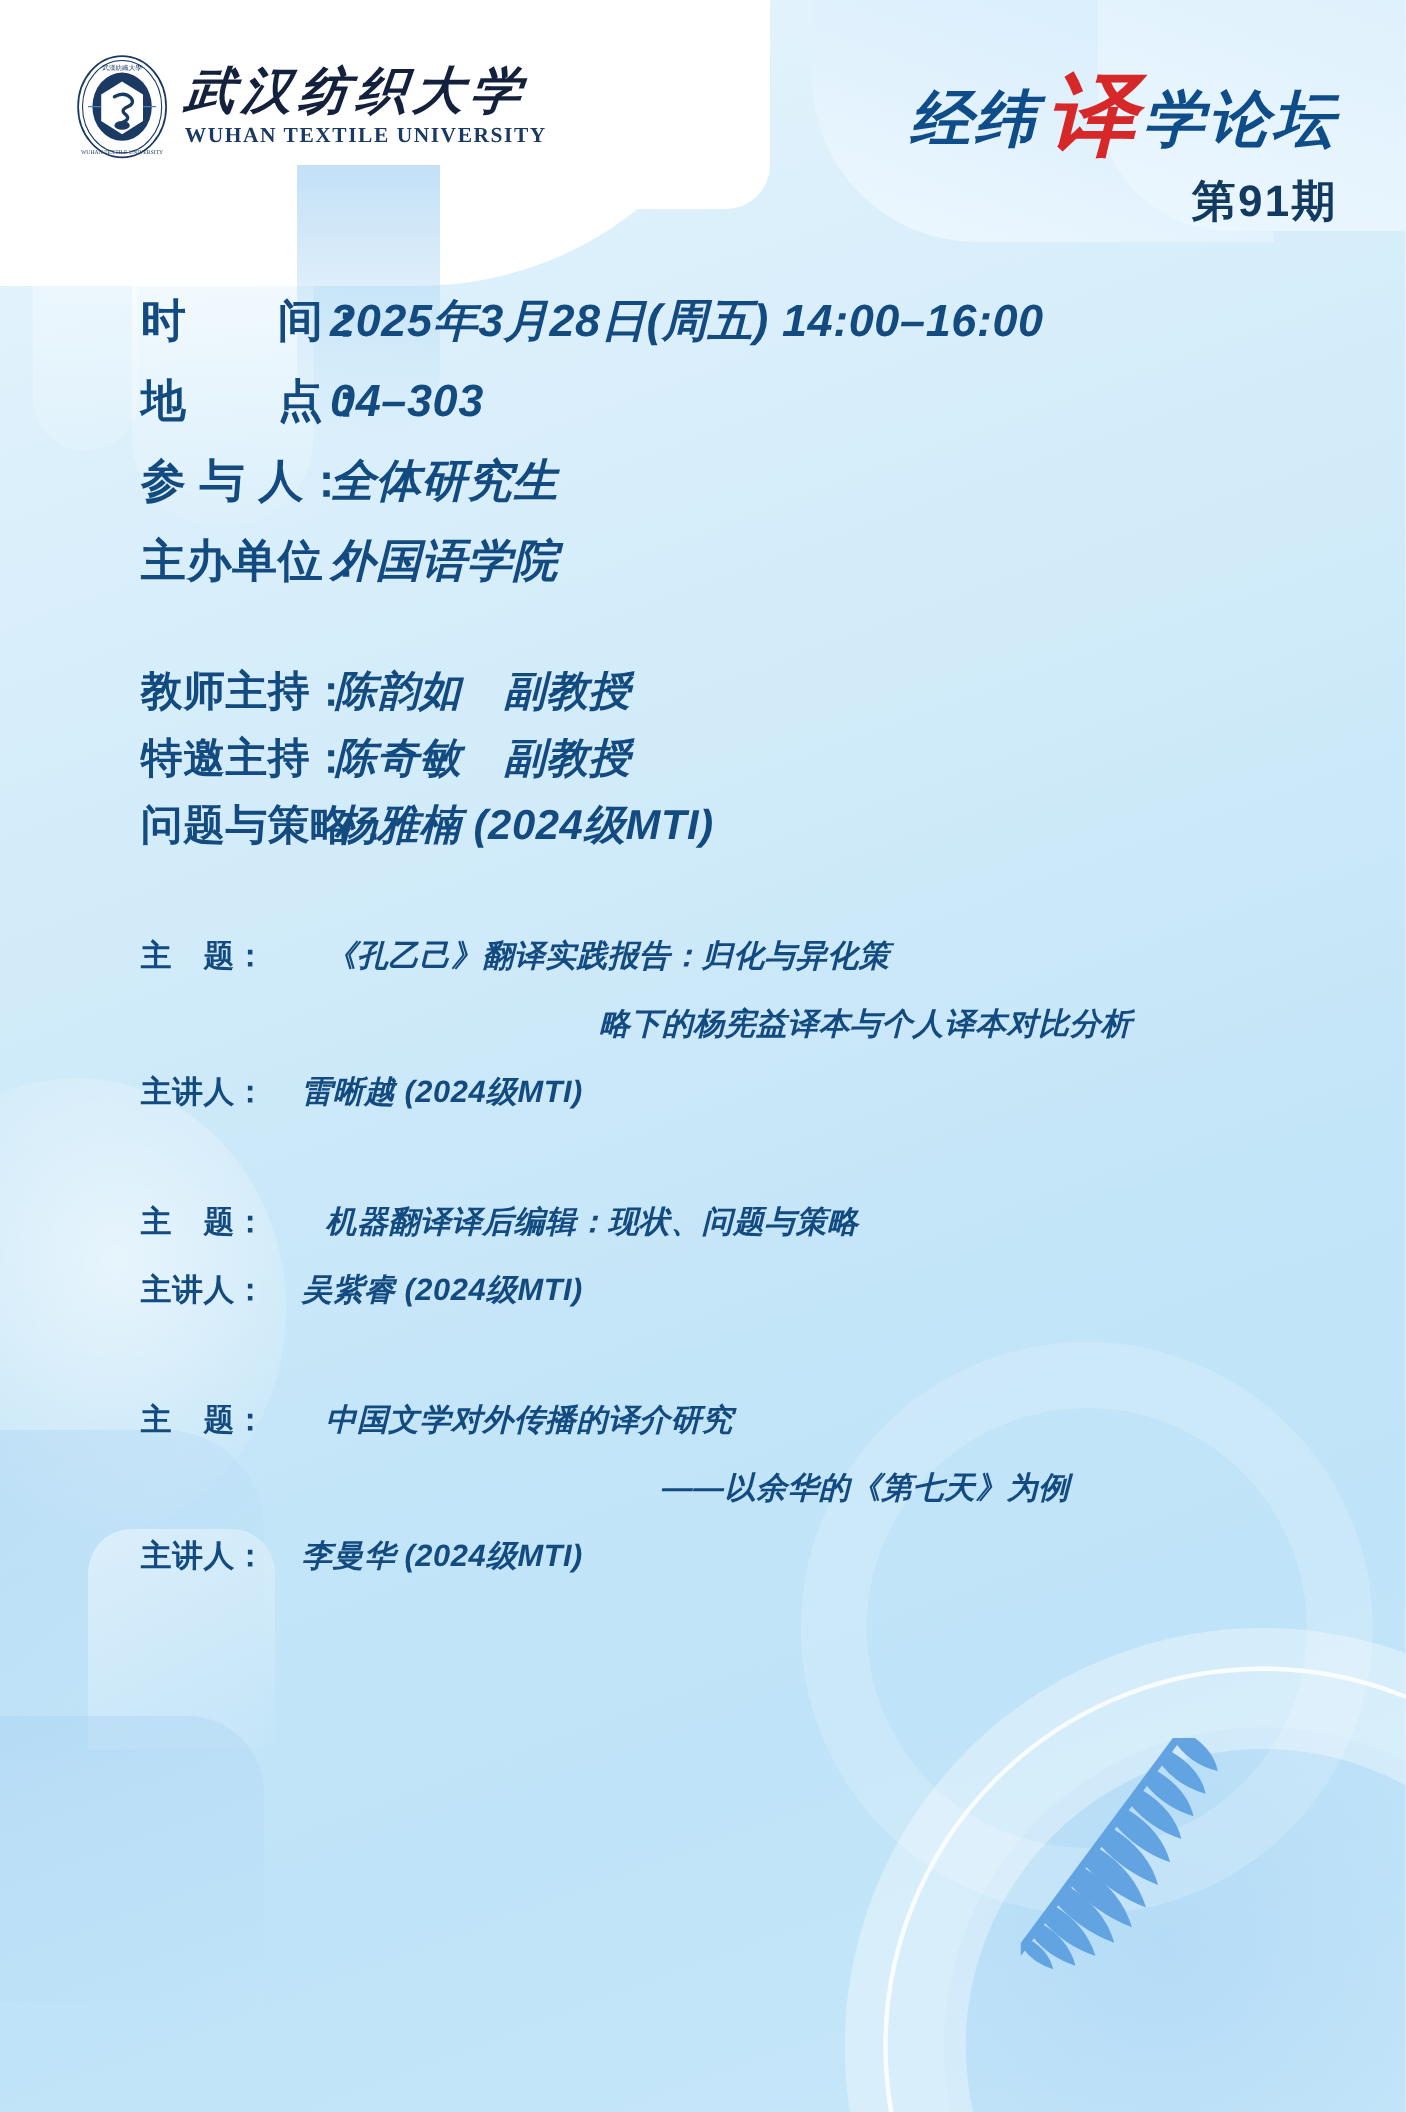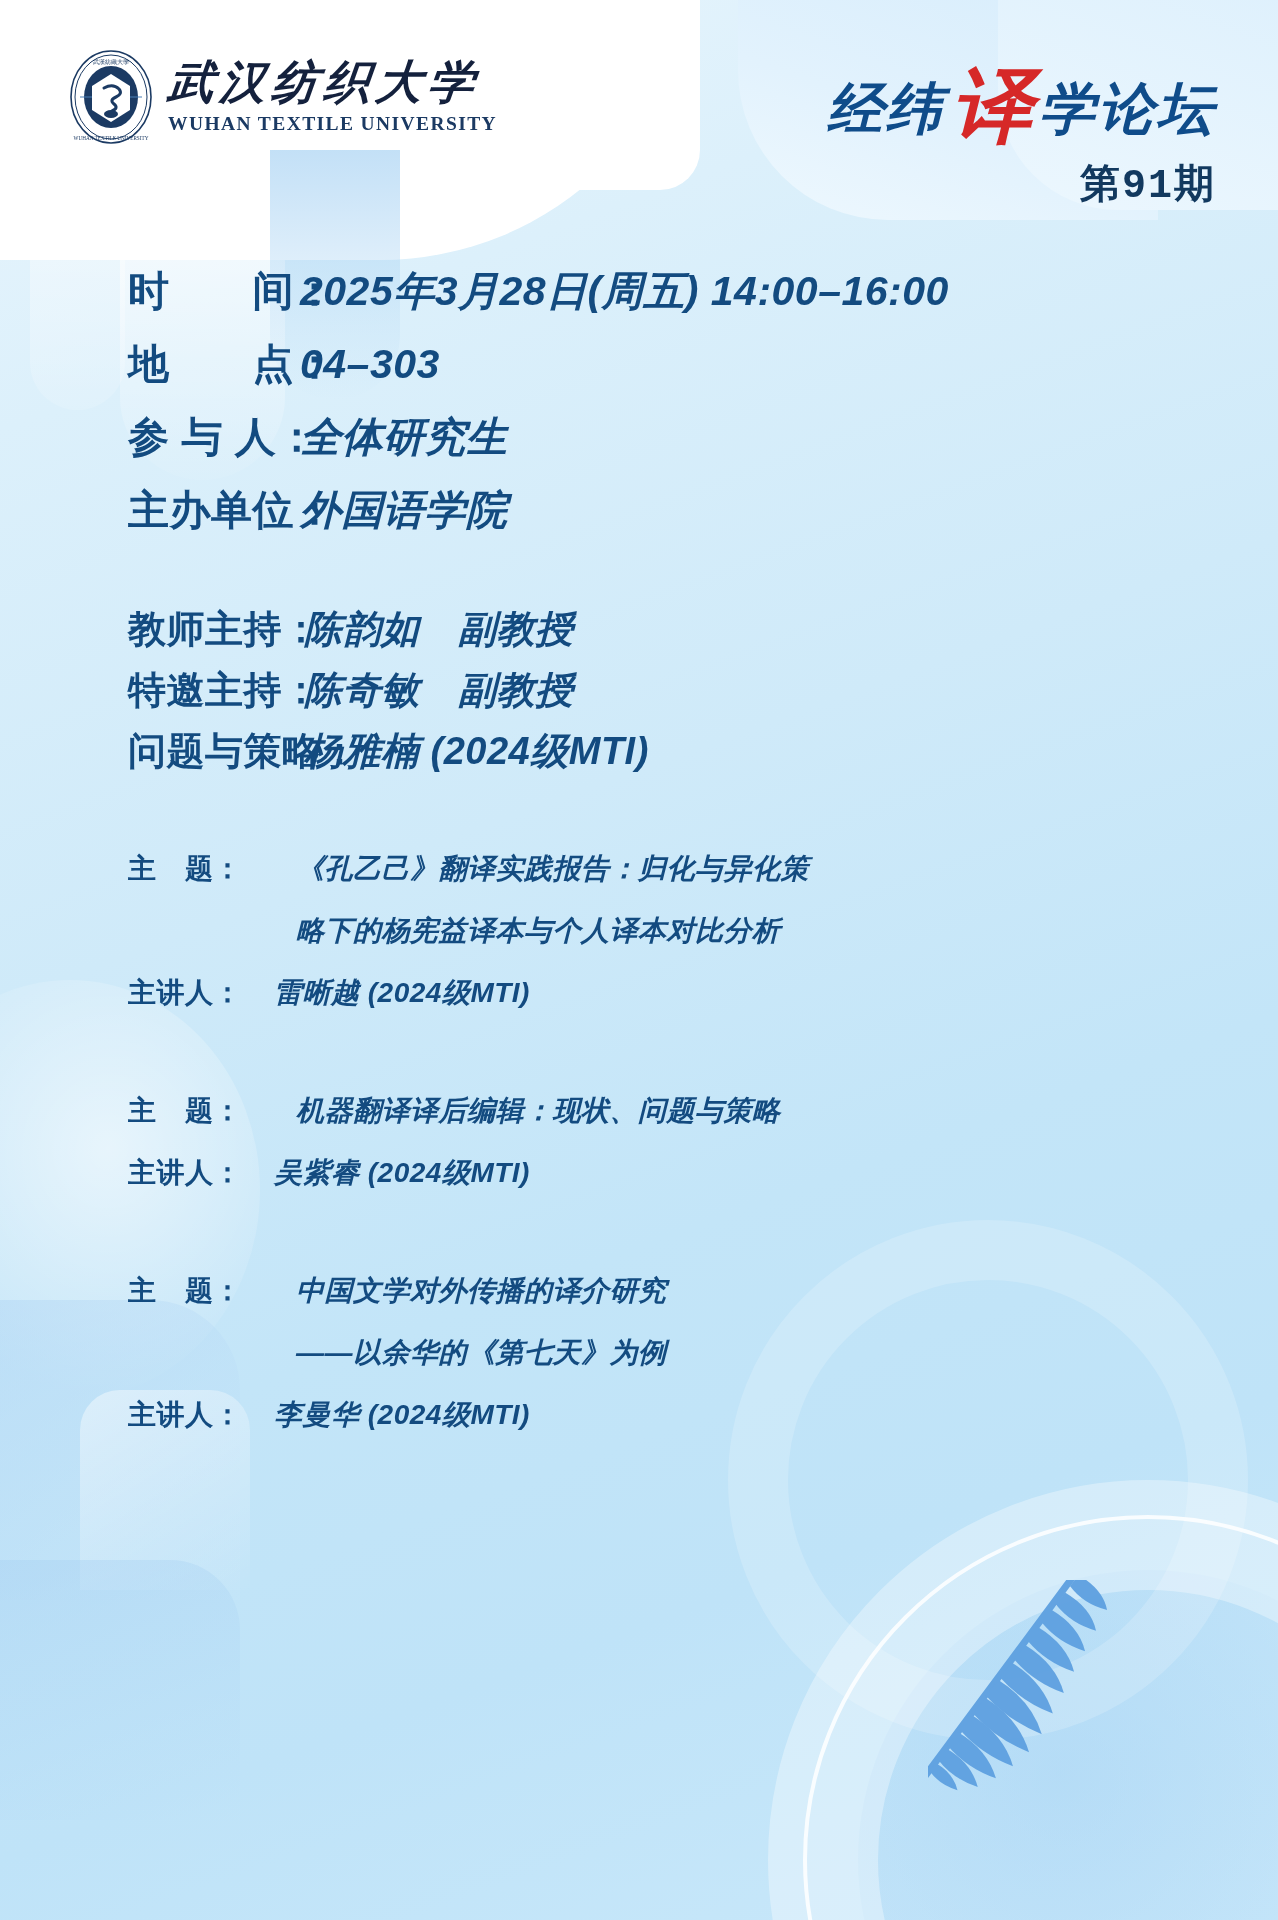--- a/index.html
+++ b/index.html
@@ -205,21 +205,21 @@
     font-size: 82px;
     font-weight: 700;
     font-style: italic;
     color: #d62828;
     margin: 0 6px;
     position: relative;
     top: 6px;
   }
   .forum-issue {
     margin-top: 14px;
-    font-family: Liberation Mono, monospace;
+    font-family: Liberation Sans, sans-serif;
     font-size: 40px;
     font-weight: 700;
     color: #12395f;
     letter-spacing: 2px;
   }
 
   
   .content {
     position: absolute;
     left: 0; top: 255px;
@@ -253,21 +253,21 @@
   .t-topic { font-size: 28px; line-height: 62px; letter-spacing: 0.5px; }
 
   .lbl-w1 { display: inline-block; width: 172px; }   
   .lbl-w2 { display: inline-block; width: 172px; }   
   .lbl-w3 { display: inline-block; width: 172px; }   
   .lbl-host { display: inline-block; width: 176px; } 
   .lbl-topic { display: inline-block; width: 168px; }
   .lbl-speaker { display: inline-block; width: 146px; }
   .gap-md { height: 52px; }
   .gap-lg { height: 56px; }
-  .indent2 { padding-left: 168px; }
+  .indent2 { padding-left: 168px; justify-content: center; }
 </style>
 </head>
 <body>
 
 <div class="poster">
 
   <div class="bg-layer">
     <div class="deco deco-white-top2"></div>
     <div class="deco deco-white-top"></div>
     <div class="deco deco-tr-round"></div>

